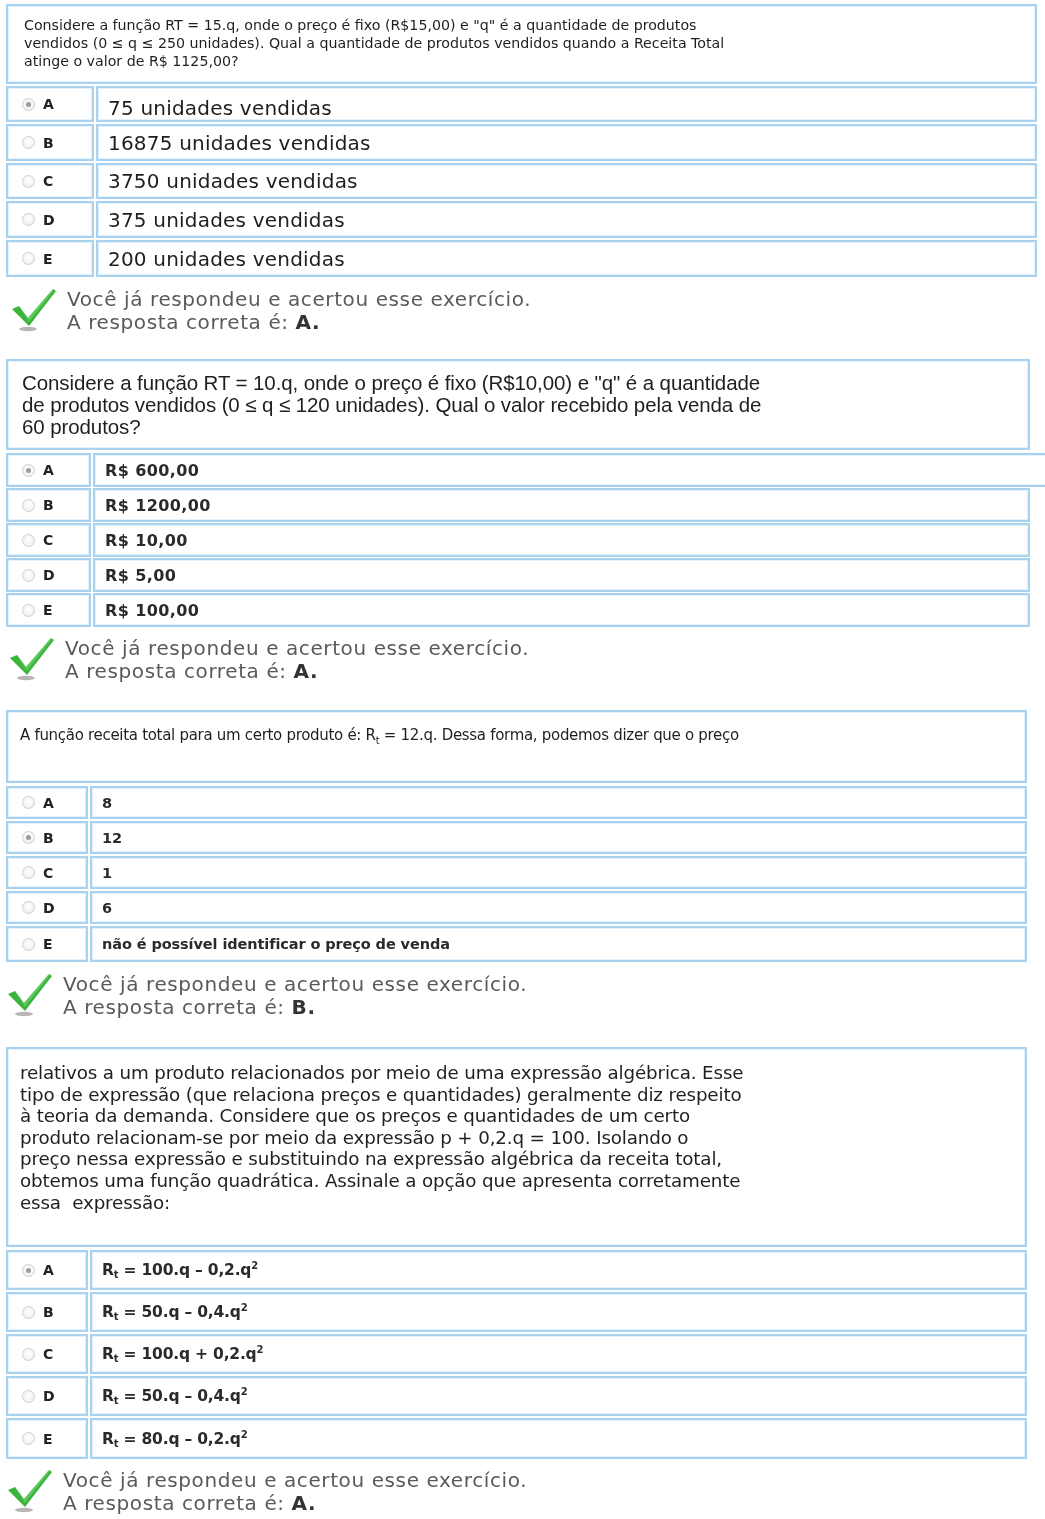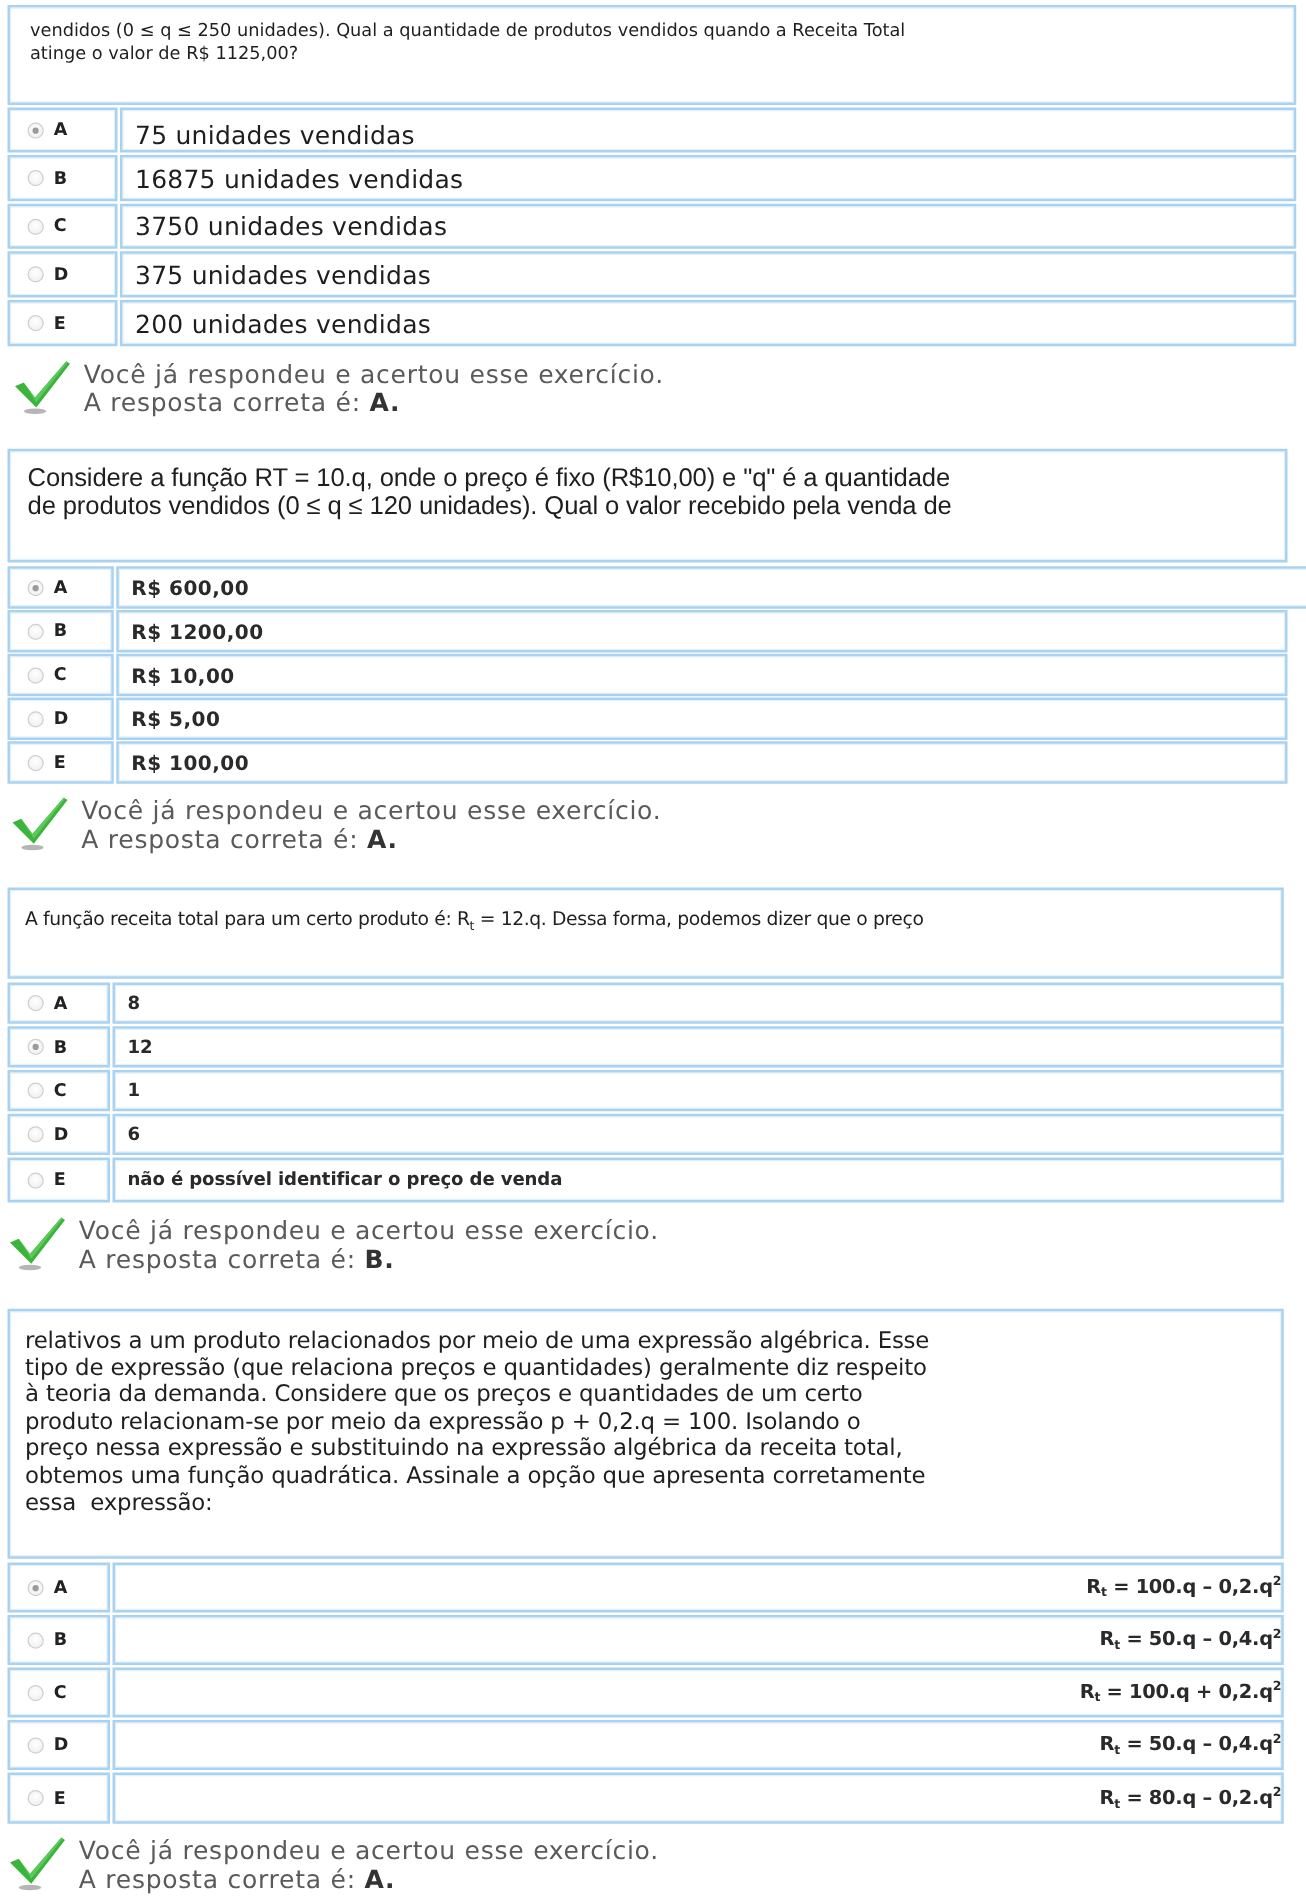--- a/index.html
+++ b/index.html
@@ -27,35 +27,36 @@
     content: ""; position: absolute; left: 3px; top: 3px; width: 5px; height: 5px; border-radius: 50%;
     background: #9b9b9b;
   }
   .opt {
     display: flex; align-items: center; padding-left: 10px;
     color: #1e1e1e;
   }
   .opt.o1 { font-family: "DejaVu Sans", sans-serif; font-size: 20px; letter-spacing: 0.2px; }
   .opt.o2 { font-family: "DejaVu Sans", sans-serif; font-size: 16px; font-weight: bold; letter-spacing: 0.4px; color: #2a2a2a; }
   .opt.o3 { font-family: "DejaVu Sans", sans-serif; font-size: 14.5px; font-weight: bold; color: #2a2a2a; letter-spacing: -0.1px; }
-  .opt.o4 { font-family: "DejaVu Sans", sans-serif; font-size: 15.5px; font-weight: bold; color: #2a2a2a; letter-spacing: -0.2px; justify-content: flex-end; }
+  .opt.o4 { font-family: "DejaVu Sans", sans-serif; font-size: 15.5px; font-weight: bold; color: #2a2a2a; letter-spacing: -0.2px; }
   .opt sub { font-size: 10px; vertical-align: -3px; }
   .opt sup { font-size: 10px; vertical-align: 6px; }
   .feedback { position: absolute; display: flex; align-items: flex-start; }
   .check { width: 52px; height: 52px; flex: none; }
   .fbtext {
     font-family: "DejaVu Sans", sans-serif; font-size: 20px; line-height: 23px;
     color: #5a5a5a; letter-spacing: 0.6px; margin-left: 7px; margin-top: 3px;
   }
   .fbtext b { color: #333; }
 </style>
 </head>
 <body>
 
 <div class="box qtext q1" style="left:6px;top:4px;width:1031px;height:80px;">
+  <div>Considere a função RT = 15.q, onde o preço é fixo (R$15,00) e "q" é a quantidade de produtos</div>
   <div>vendidos (0 ≤ q ≤ 250 unidades). Qual a quantidade de produtos vendidos quando a Receita Total</div>
   <div>atinge o valor de R$ 1125,00?</div>
 </div>
 
 <div class="box lbl" style="left:6px;top:86px;width:88px;height:36px;">
   <span class="radio checked"></span>
   <span>A</span>
 </div>
 <div class="box opt o1" style="left:96px;top:86px;width:941px;height:36px;align-items:flex-end;">
   <span>75 unidades vendidas</span>
@@ -101,20 +102,21 @@
   </svg>
   <div class="fbtext">
     <div>Você já respondeu e acertou esse exercício.</div>
     <div><span>A resposta correta é: </span><b>A.</b></div>
   </div>
 </div>
 
 <div class="box qtext q2" style="left:6px;top:359px;width:1024px;height:91px;">
   <div>Considere a função RT = 10.q, onde o preço é fixo (R$10,00) e "q" é a quantidade</div>
   <div>de produtos vendidos (0 ≤ q ≤ 120 unidades). Qual o valor recebido pela venda de</div>
+  <div>60 produtos?</div>
 </div>
 
 <div class="box lbl" style="left:6px;top:453px;width:85px;height:34px;">
   <span class="radio checked"></span>
   <span>A</span>
 </div>
 <div class="box opt o2" style="left:93px;top:453px;width:992px;height:34px;">
   <span>R$ 600,00</span>
 </div>
 

